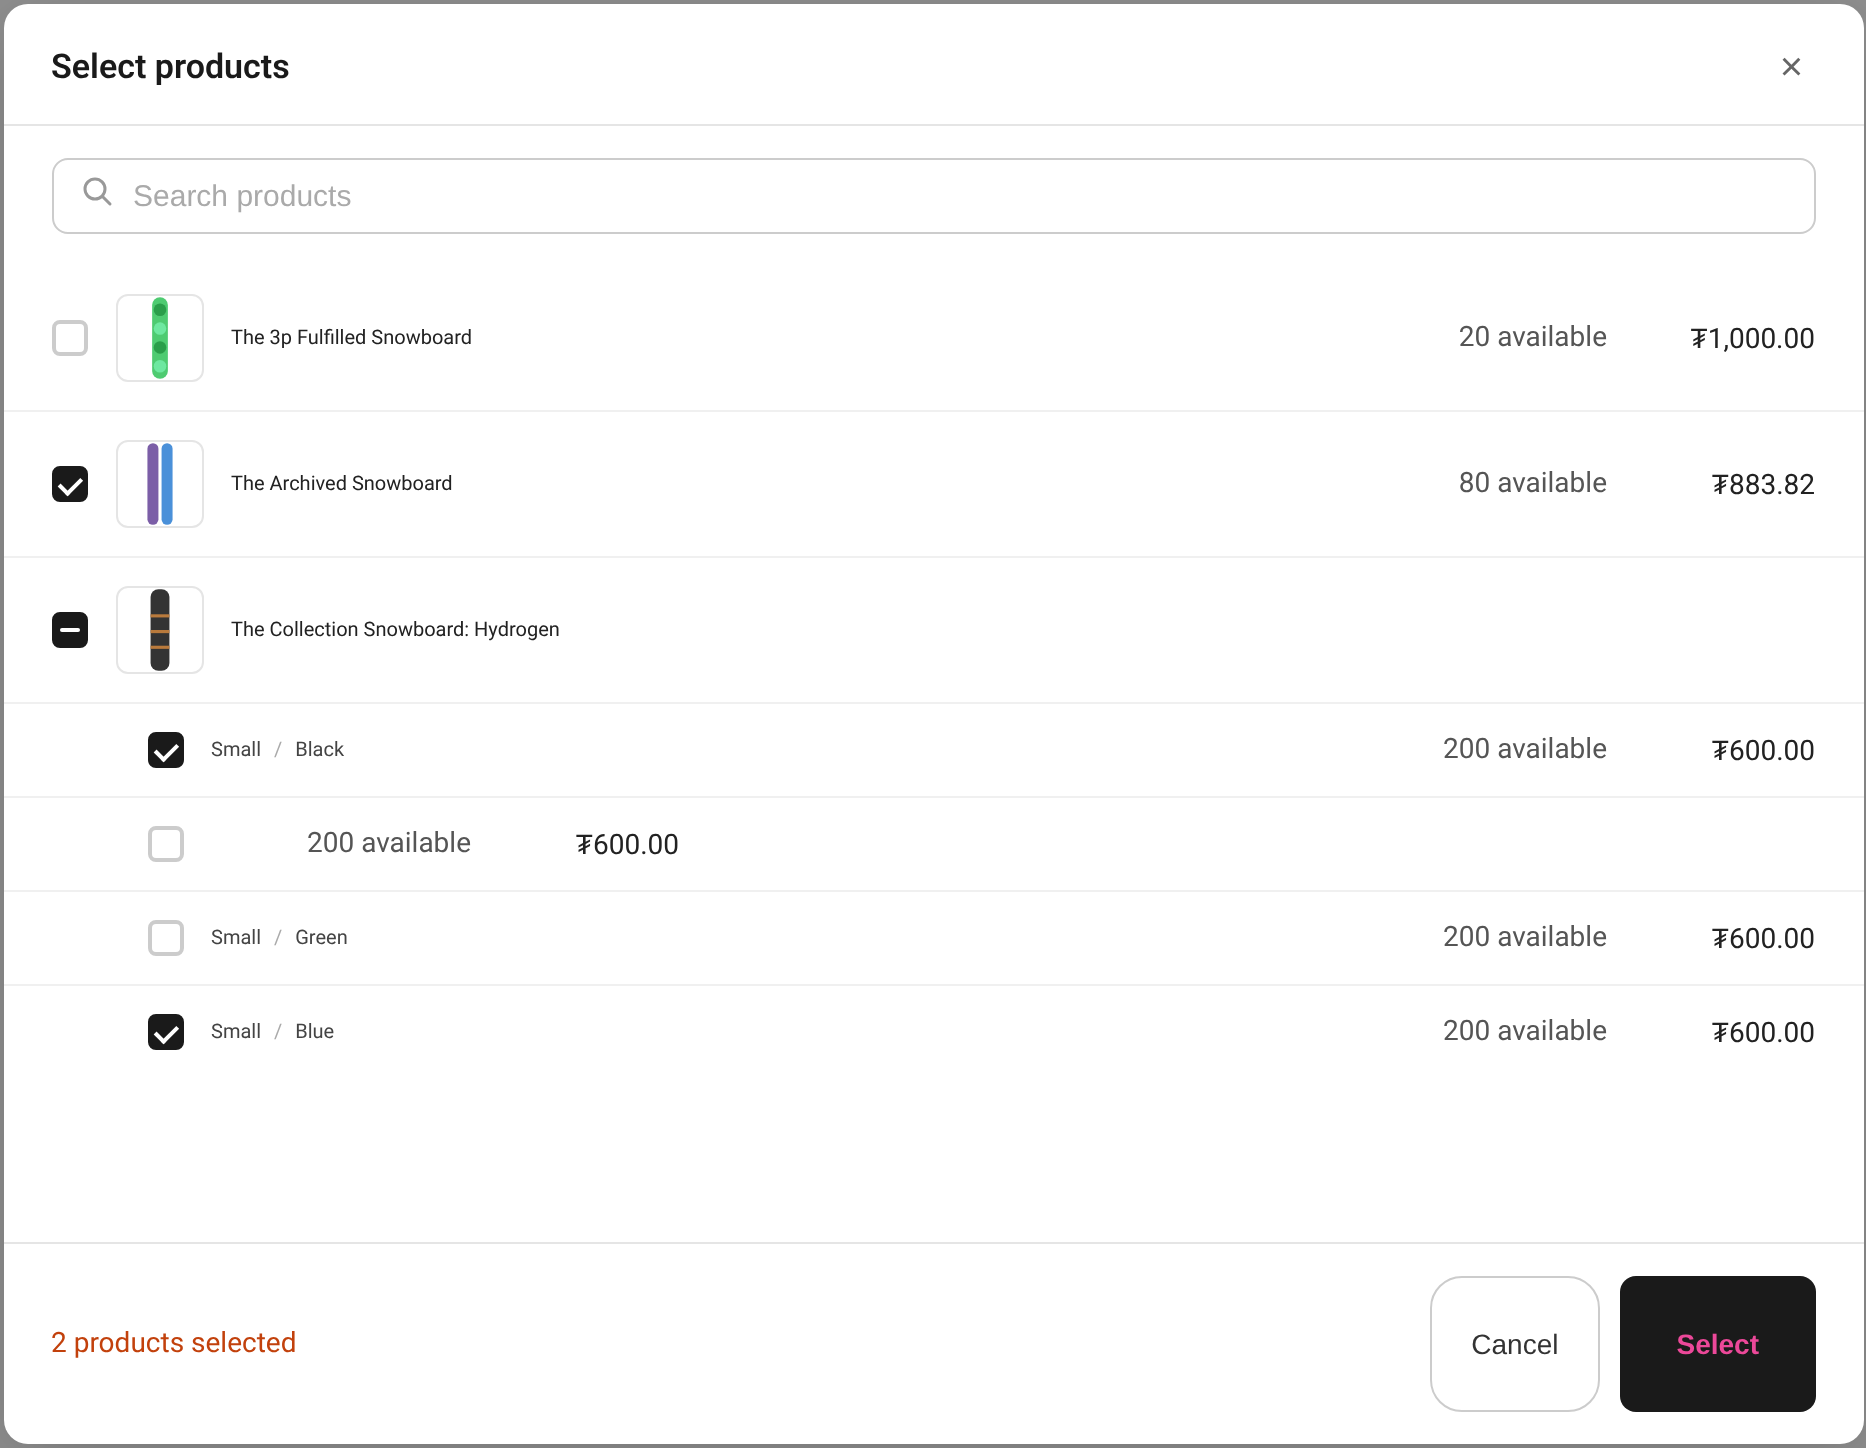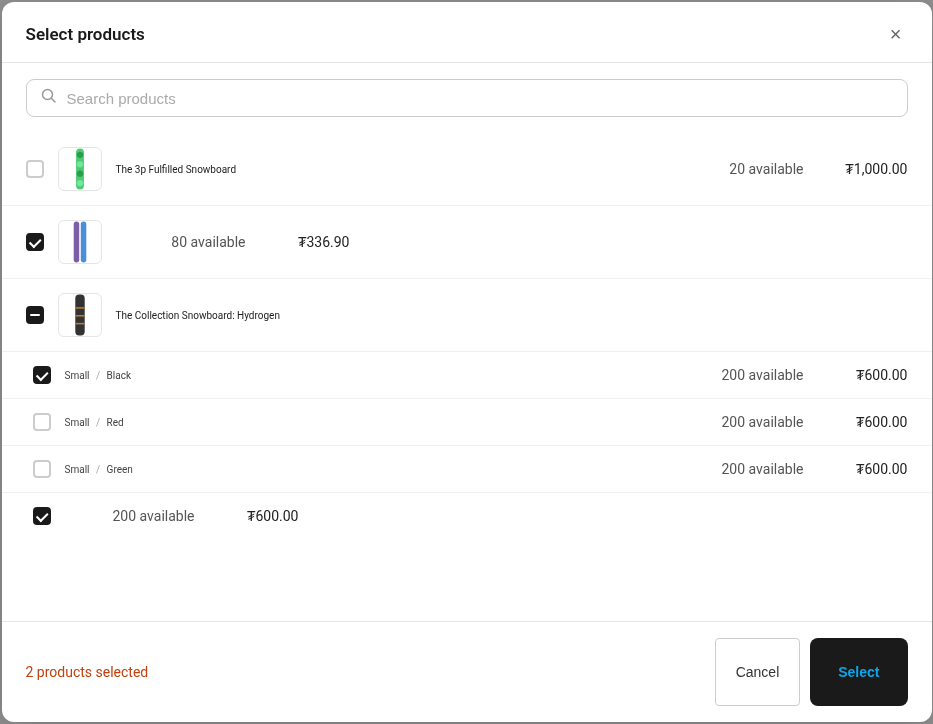--- a/index.html
+++ b/index.html
@@ -89,21 +89,21 @@
     .product-list::-webkit-scrollbar-thumb { background: #bbb; border-radius: 6px; }
     .product-row {
       display: flex;
       align-items: center;
       padding: 14px 24px;
       border-bottom: 1px solid #f0f0f0;
       gap: 14px;
     }
     .product-row:last-child { border-bottom: none; }
     .product-row.variant-row {
-      padding-left: 31px;
+      padding-left: 72px;
     }
     .checkbox {
       width: 18px;
       height: 18px;
       border: 2px solid #ccc;
       border-radius: 4px;
       flex-shrink: 0;
       display: flex;
       align-items: center;
       justify-content: center;
@@ -187,34 +187,34 @@
       font-size: 14px;
       color: #c2410c;
     }
     .footer-actions {
       display: flex;
       gap: 10px;
     }
     .btn-cancel {
       background: #fff;
       border: 1px solid #ccc;
-      border-radius: 4px;
+      border-radius: 16px;
       padding: 10px 20px;
       font-size: 14px;
       color: #333;
       cursor: pointer;
       font-weight: 500;
     }
     .btn-select {
       background: #1a1a1a;
       border: none;
       border-radius: 8px;
       padding: 26px 28px;
       font-size: 14px;
-      color: #0ea5e9;
+      color: #ec4899;
       cursor: pointer;
       font-weight: 600;
     }
   </style>
 </head>
 <body>
 
 <div class="modal-overlay">
   <div class="modal">
 
@@ -252,22 +252,23 @@
           <div class="price">₮1,000.00</div>
         </div>
         <div class="product-row">
           <div class="checkbox checked"></div>
           <div class="product-thumb">
             <svg class="thumb-svg" viewBox="0 0 36 56" xmlns="http://www.w3.org/2000/svg">
       <rect x="10" y="2" width="7" height="52" rx="3.5" fill="#7b5ea7"></rect>
       <rect x="19" y="2" width="7" height="52" rx="3.5" fill="#4a90d9"></rect>
     </svg>
           </div>
+          <div class="product-name">The Archived Snowboard</div>
           <div class="availability">80 available</div>
-          <div class="price">₮336.90</div>
+          <div class="price">₮883.82</div>
         </div>
         <div class="product-row">
           <div class="checkbox indeterminate"></div>
           <div class="product-thumb">
             <svg class="thumb-svg" viewBox="0 0 36 56" xmlns="http://www.w3.org/2000/svg">
       <rect x="12" y="2" width="12" height="52" rx="5" fill="#333"></rect>
       <rect x="12" y="18" width="12" height="2" fill="#b97a3c"></rect>
       <rect x="12" y="28" width="12" height="2" fill="#b97a3c"></rect>
       <rect x="12" y="38" width="12" height="2" fill="#b97a3c"></rect>
     </svg>
@@ -277,32 +278,32 @@
           <div class="price"></div>
         </div>
         <div class="product-row variant-row">
           <div class="checkbox checked"></div>
           <div class="product-name variant-label">Small<span class="variant-separator"> / </span>Black</div>
           <div class="availability">200 available</div>
           <div class="price">₮600.00</div>
         </div>
         <div class="product-row variant-row">
           <div class="checkbox"></div>
-          <div class="product-name variant-label">Small<span class="variant-separator"> / </span>Red</div>
           <div class="availability">200 available</div>
           <div class="price">₮600.00</div>
         </div>
         <div class="product-row variant-row">
           <div class="checkbox"></div>
           <div class="product-name variant-label">Small<span class="variant-separator"> / </span>Green</div>
           <div class="availability">200 available</div>
           <div class="price">₮600.00</div>
         </div>
         <div class="product-row variant-row">
           <div class="checkbox checked"></div>
+          <div class="product-name variant-label">Small<span class="variant-separator"> / </span>Blue</div>
           <div class="availability">200 available</div>
           <div class="price">₮600.00</div>
         </div>
       </div>
 
     <div class="modal-footer">
       <span class="selected-count">2 products selected</span>
       <div class="footer-actions">
         <button class="btn-cancel">Cancel</button>
         <button class="btn-select">Select</button>

